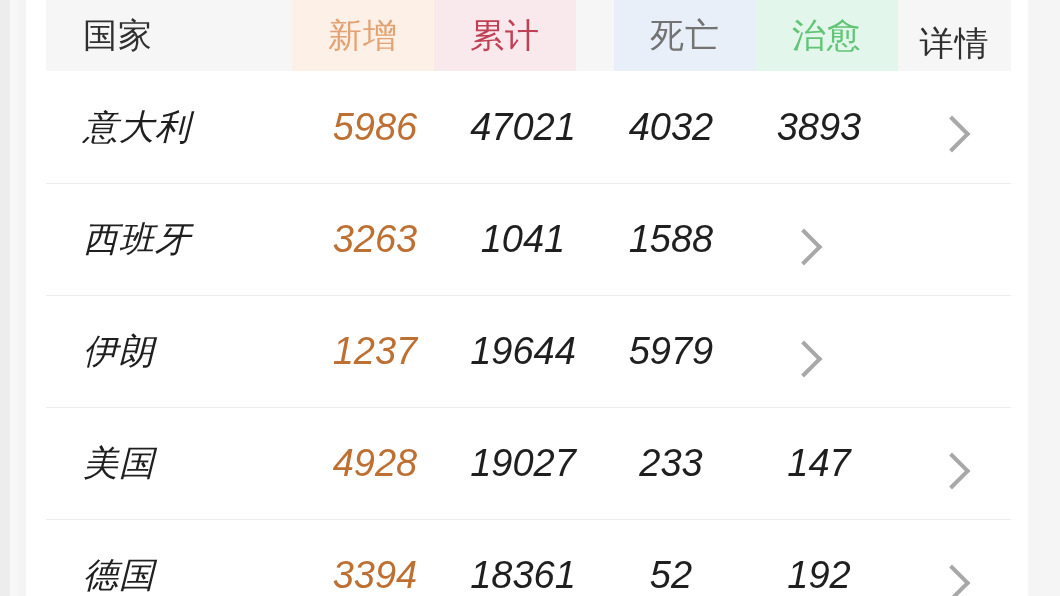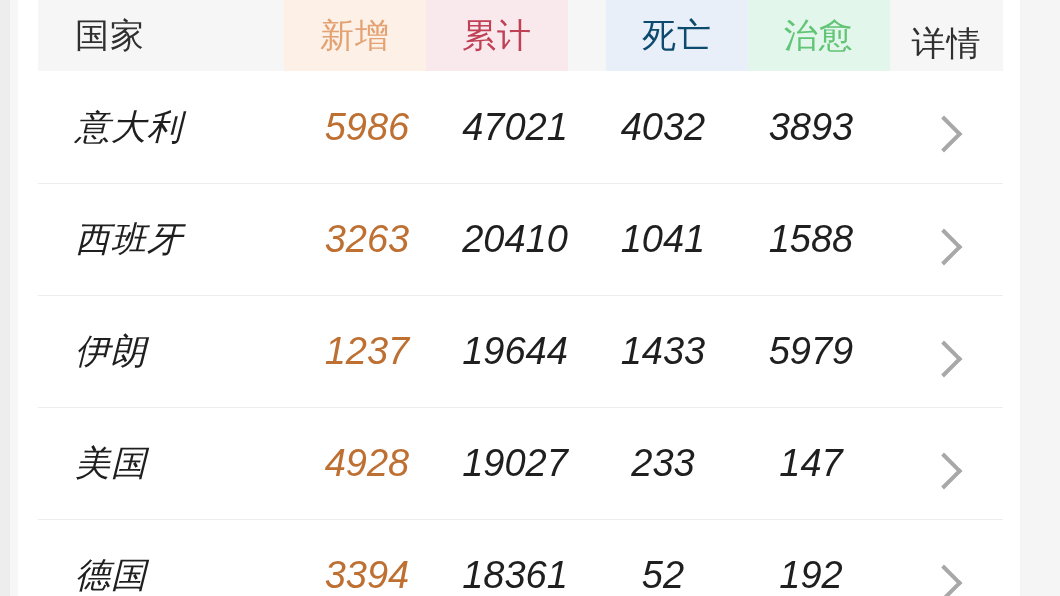--- a/index.html
+++ b/index.html
@@ -36,21 +36,21 @@
   .edge-gutter-right {
     position: absolute;
     left: 1020px; top: 0;
     width: 40px; height: 596px;
     background: #f5f5f5;
   }
 
   
   .card {
     position: absolute;
-    left: 18px; top: 0;
+    left: 26px; top: 0;
     width: 1002px;
     height: 596px;
     background: #ffffff;
   }
 
   
   .table {
     position: absolute;
     left: 20px;           
     top: 0;
@@ -98,21 +98,21 @@
     line-height: 71px;
   }
   .header-row .col-country {
     height: 71px;
     line-height: 71px;
   }
 
   .hc-country { background: #f6f6f6; color: #303030; }
   .hc-new     { background: #fdf0e6; color: #e3a273; }
   .hc-total   { background: #fae9ec; color: #c04055; }
-  .hc-death   { background: #e8eff8; color: #0c4a6e; margin-left: 38px; }
+  .hc-death   { background: #e8eff8; color: #737373; margin-left: 38px; }
   .hc-cured   { background: #e3f6ec; color: #62c576; }
   .hc-detail  { background: #f6f6f6; color: #303030; }
 
   .header-label {
     font-size: 34px;
     font-weight: 400;
     letter-spacing: 1px;
   }
 
   .country-name {
@@ -197,46 +197,40 @@
         </div>
       </div>
 
       <div class="data-row">
         <div class="col-country">
           <span class="country-name">西班牙</span>
         </div>
         <div class="col-new">
           <span class="num num-new">3263</span>
         </div>
-        <div class="col-total">
-          <span class="num">20410</span>
-        </div>
         <div class="col-death">
           <span class="num">1041</span>
         </div>
         <div class="col-cured">
           <span class="num">1588</span>
         </div>
         <div class="col-detail">
           <span class="chevron"></span>
         </div>
       </div>
 
       <div class="data-row">
         <div class="col-country">
           <span class="country-name">伊朗</span>
         </div>
         <div class="col-new">
           <span class="num num-new">1237</span>
         </div>
         <div class="col-total">
           <span class="num">19644</span>
-        </div>
-        <div class="col-death">
-          <span class="num">1433</span>
         </div>
         <div class="col-cured">
           <span class="num">5979</span>
         </div>
         <div class="col-detail">
           <span class="chevron"></span>
         </div>
       </div>
 
       <div class="data-row">

